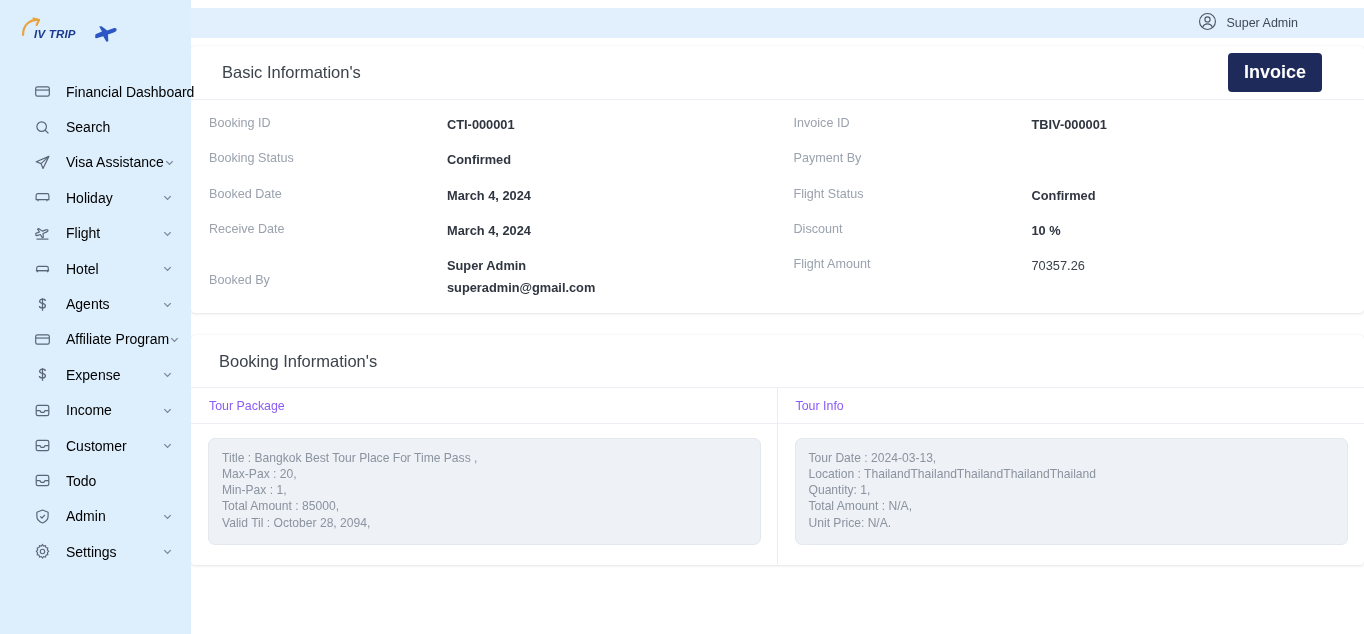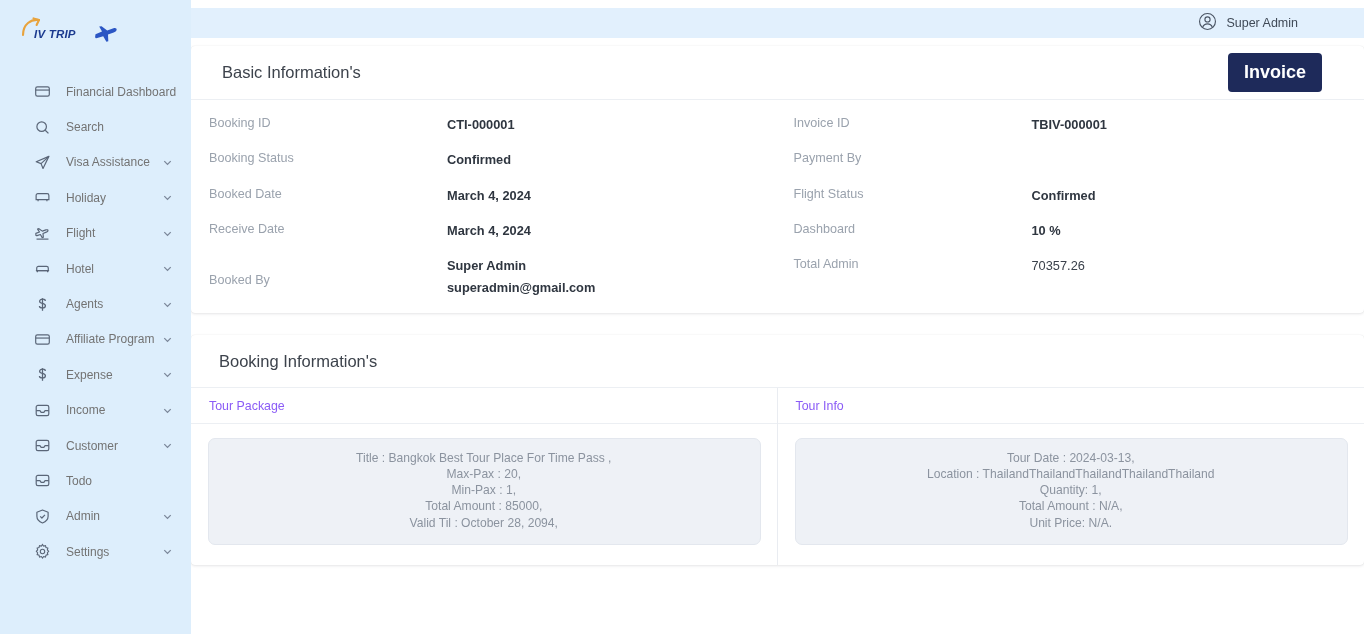--- a/index.html
+++ b/index.html
@@ -58,22 +58,22 @@
     width: 19px;
     height: 19px;
     display: flex;
     align-items: center;
     justify-content: center;
     flex: 0 0 19px;
     color: #5a6678;
   }
   .nav-item .lbl {
     margin-left: 14px;
-    font-size: 12px;
-    color: #737373;
+    font-size: 14px;
+    color: #000000;
     white-space: nowrap;
   }
   .nav-item .chev {
     margin-left: auto;
     display: flex;
     align-items: center;
     color: #7a8699;
   }
   .nav-item .chev.hidden { visibility: hidden; }
 
@@ -178,21 +178,20 @@
     font-size: 12.4px;
     color: #8b5cf6;
   }
   .bcol-body { padding: 14px 16px 20px 17px; }
   .infobox {
     background: #eef1f6;
     border: 1px solid #e3e7ee;
     border-radius: 7px;
     padding: 11px 14px 13px 13px;
     min-height: 100px;
-    text-align: center;
   }
   .infobox .line {
     font-size: 12.1px;
     color: #8b939f;
     line-height: 16.1px;
     white-space: nowrap;
   }
 </style>
 </head>
 <body>
@@ -494,25 +493,25 @@
             </div>
             <div class="frow">
               <div class="flabel">Payment By</div>
               <div class="fvalue"></div>
             </div>
             <div class="frow">
               <div class="flabel">Flight Status</div>
               <div class="fvalue">Confirmed</div>
             </div>
             <div class="frow">
-              <div class="flabel">Dashboard</div>
+              <div class="flabel">Discount</div>
               <div class="fvalue">10 %</div>
             </div>
             <div class="frow">
-              <div class="flabel">Total Admin</div>
+              <div class="flabel">Flight Amount</div>
               <div class="fvalue light">70357.26</div>
             </div>
           </div>
 
         </div>
       </section>
 
       <div class="section-gap"></div>
 
       <section class="card">

